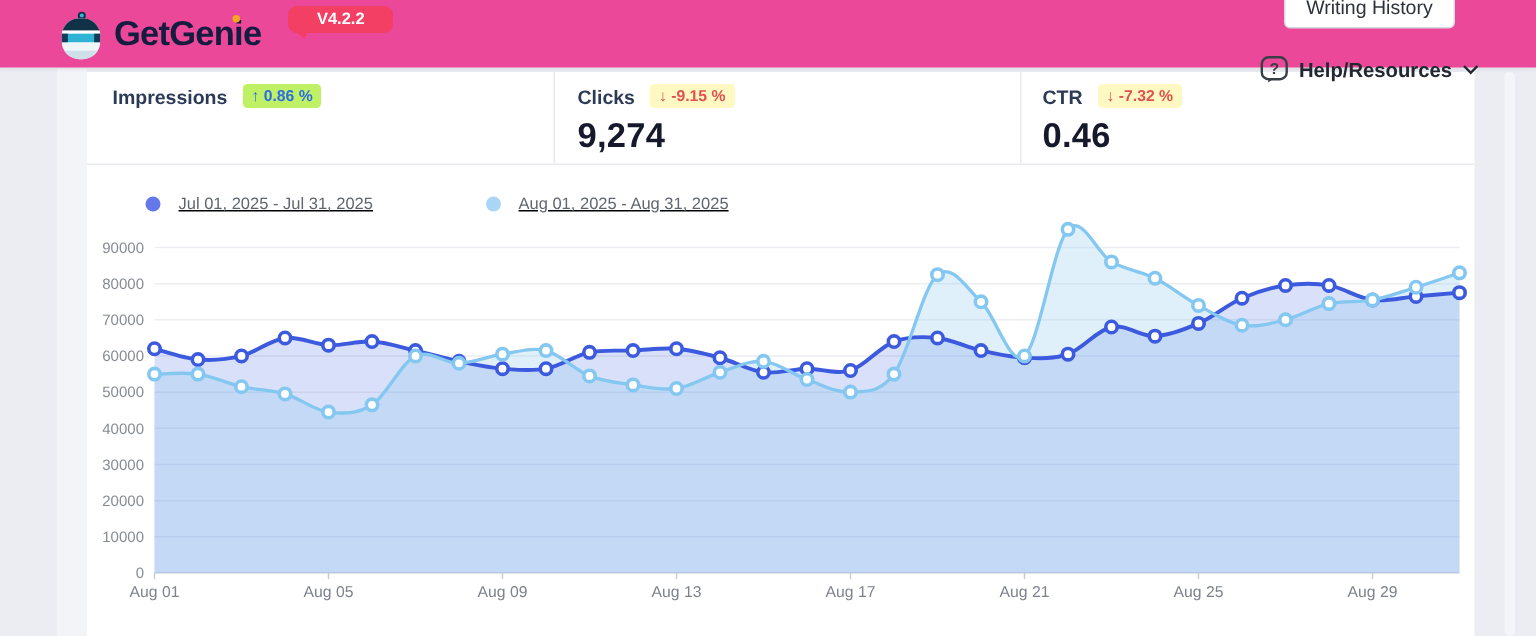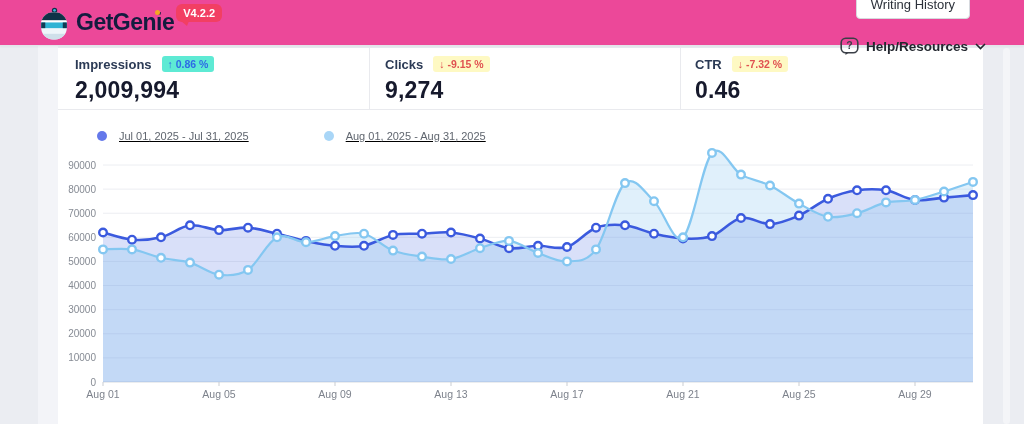--- a/index.html
+++ b/index.html
@@ -7,22 +7,22 @@
   body { font-family:"Liberation Sans", sans-serif; background:#ebedf2; position:relative; }
 
   
   .header { position:absolute; top:0; left:0; width:1024px; height:46px; background:#ec4899;
             border-bottom:1px solid #e3e5e9; box-shadow:0 1px 2px rgba(20,30,60,.05);
             display:flex; align-items:center; justify-content:space-between; z-index:5; }
   .logo-wrap { display:flex; align-items:center; padding-left:38px; }
   .mascot { width:31px; height:33px; margin-right:7px; margin-top:2px; }
   .wordmark { font-size:23px; font-weight:bold; color:#141c3f; letter-spacing:-0.5px; position:relative; }
   .i-dot { position:absolute; width:5px; height:5px; border-radius:50%; background:#f5a623; top:1px; right:14px; }
-  .ver-badge { position:relative; margin-left:2px; margin-top:-20px; background:#f23f63;
-               color:#fff; font-size:11px; font-weight:bold; padding:3px 7px; border-radius:6px; }
+  .ver-badge { position:relative; margin-left:18px; margin-top:-20px; background:#f23f63;
+               color:#fff; font-size:11px; font-weight:bold; padding:3px 19px; border-radius:6px; }
   .ver-badge::after { content:""; position:absolute; left:5px; bottom:-4px; width:0; height:0;
                border-left:6px solid transparent; border-right:2px solid transparent; border-top:5px solid #f23f63; }
   .header-right { display:flex; align-items:center; gap:18px; padding-right:38px;flex-direction:column; }
   .btn-outline { background:#fff; border:1px solid #d6d9de; border-radius:4px; padding:6px 14px;
                  font-size:13px; color:#2c313a; font-family:"Liberation Sans",sans-serif; cursor:pointer; }
   .help-group { display:flex; align-items:center; gap:7px; cursor:pointer; }
   .help-label { font-size:13.5px; font-weight:bold; color:#23272f;text-align:center; }
 
   
   .left-strip { position:absolute; top:46px; left:38px; width:20px; bottom:0; background:#f3f4f8; }
@@ -31,21 +31,21 @@
 
   
   .stats-row { display:flex; height:62px; border-bottom:1px solid #e9eaee; }
   .stat-cell { padding:8px 0 0 17px; }
   .stat-cell.c1 { width:312px; border-right:1px solid #e9eaee; }
   .stat-cell.c2 { width:311px; border-right:1px solid #e9eaee; padding-left:15px; }
   .stat-cell.c3 { width:302px; padding-left:14px; }
   .stat-top { display:flex; align-items:flex-end; }
   .stat-label { font-size:13px; font-weight:bold; color:#2b3a55; }
   .badge { margin-left:10px; font-size:10.5px; font-weight:bold; padding:2px 6px; border-radius:3px; }
-  .badge.up   { background:#5eead4; color:#2e6be5; }
+  .badge.up   { background:#bef264; color:#2e6be5; }
   .badge.down { background:#fef9c3; color:#e05151; }
   .stat-value { margin-top:5px; font-size:23px; font-weight:bold; color:#16192c; letter-spacing:0.2px; }
 
   
   .legend { position:absolute; top:82px; left:39px; display:flex; align-items:center;text-decoration:underline; }
   .legend-item { display:flex; align-items:center; margin-right:75px; cursor:pointer; }
   .legend-dot { width:10px; height:10px; border-radius:50%; margin-right:12px; }
   .legend-text { font-size:11px; color:#60666f; }
   .chart-svg { position:absolute; top:92px; left:0; }
   svg text { font-family:"Liberation Sans",sans-serif; }
@@ -97,21 +97,20 @@
 <div class="scrollbar"></div>
 
 <div class="card">
 
   <div class="stats-row">
     <div class="stat-cell c1">
       <div class="stat-top">
         <span class="stat-label">Impressions</span>
         <span class="badge up"><span>↑</span> <span>0.86 %</span></span>
       </div>
-      <div class="stat-value">2,009,994</div>
     </div>
     <div class="stat-cell c2">
       <div class="stat-top">
         <span class="stat-label">Clicks</span>
         <span class="badge down"><span>↓</span> <span>-9.15 %</span></span>
       </div>
       <div class="stat-value">9,274</div>
     </div>
     <div class="stat-cell c3">
       <div class="stat-top">

